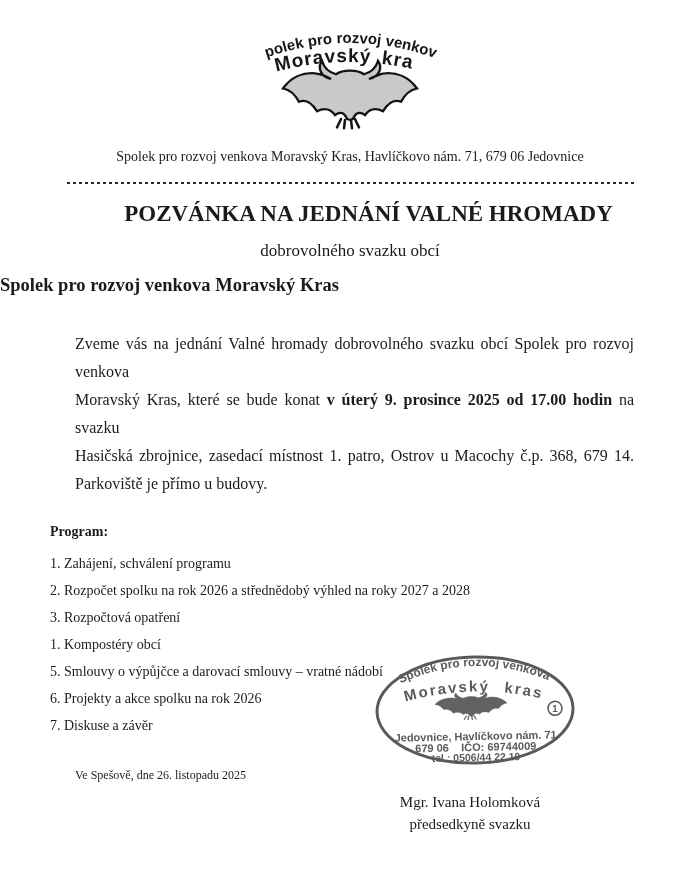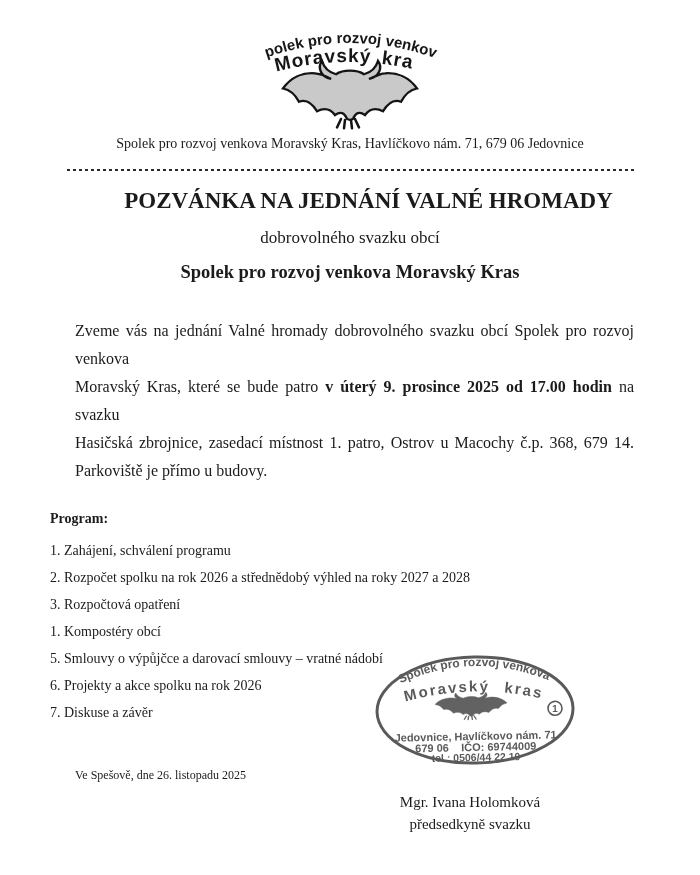--- a/index.html
+++ b/index.html
@@ -12,27 +12,27 @@
     overflow:hidden;
   }
 
   
   .logo-svg { display:block; margin:12px auto 0; width:250px; height:118px; }
   .logo-arc1 { font-family:"Liberation Sans",sans-serif; font-weight:bold; font-size:15px; fill:#161616; }
   .logo-arc2 { font-family:"Liberation Sans",sans-serif; font-weight:bold; font-size:19px; fill:#161616; letter-spacing:1px; word-spacing:4px; }
   .logo-bat  { fill:#c9c9c9; stroke:#141414; stroke-width:2.4px; }
 
   
-  .addr { text-align:center; font-size:14px; margin-top:4px; line-height:20px; }
+  .addr { text-align:center; font-size:14px; margin-top:17px; line-height:20px; }
   .sep  { height:1.6px; margin:15px 65px 0 67px;
           background:repeating-linear-gradient(to right,#2a2a2a 0 3.5px, transparent 3.5px 6px); }
 
   .title { text-align:center; font-weight:bold; font-size:23px; margin-top:16px; line-height:28px;padding-left:37px; }
   .sub1  { text-align:center; font-weight:normal; font-size:17px;  margin-top:12px; line-height:22px; }
-  .sub2  { text-align:center; font-weight:bold; font-size:18.5px; margin-top:11px; line-height:24px; }
+  .sub2  { text-align:left; font-weight:bold; font-size:18.5px; margin-top:11px; line-height:24px; }
 
   
   .para { margin:33px 66px 0 75px; font-size:16px; }
   .para-line { line-height:28px; text-align:justify; }
   .para-line.just { text-align-last:justify; }
   .seg-b { font-weight:bold; }
 
   
   .program { margin:23px 66px 0 50px; font-size:14px; }
   .program-heading { font-weight:bold; line-height:22px; }
@@ -98,21 +98,21 @@
 
 <div class="addr">Spolek pro rozvoj venkova Moravský Kras, Havlíčkovo nám. 71, 679 06 Jedovnice</div>
 <div class="sep"></div>
 
 <div class="title">POZVÁNKA NA JEDNÁNÍ VALNÉ HROMADY</div>
 <div class="sub1">dobrovolného svazku obcí</div>
 <div class="sub2">Spolek pro rozvoj venkova Moravský Kras</div>
 
 <div class="para">
     <div class="para-line just"><span>Zveme vás na jednání Valné hromady dobrovolného svazku obcí Spolek pro rozvoj venkova</span></div>
-    <div class="para-line just"><span>Moravský Kras, které se bude patro </span><span class="seg-b">v úterý 9. prosince 2025 od 17.00 hodin</span><span> na svazku</span></div>
+    <div class="para-line just"><span>Moravský Kras, které se bude konat </span><span class="seg-b">v úterý 9. prosince 2025 od 17.00 hodin</span><span> na svazku</span></div>
     <div class="para-line just"><span>Hasičská zbrojnice, zasedací místnost 1. patro, Ostrov u Macochy č.p. 368, 679 14.</span></div>
     <div class="para-line"><span>Parkoviště je přímo u budovy.</span></div>
   </div>
 
 <div class="program">
   <div class="program-heading">Program:</div>
   <div class="program-list">
       <div class="program-item">1. Zahájení, schválení programu</div>
       <div class="program-item">2. Rozpočet spolku na rok 2026 a střednědobý výhled na roky 2027 a 2028</div>
       <div class="program-item">3. Rozpočtová opatření</div>

